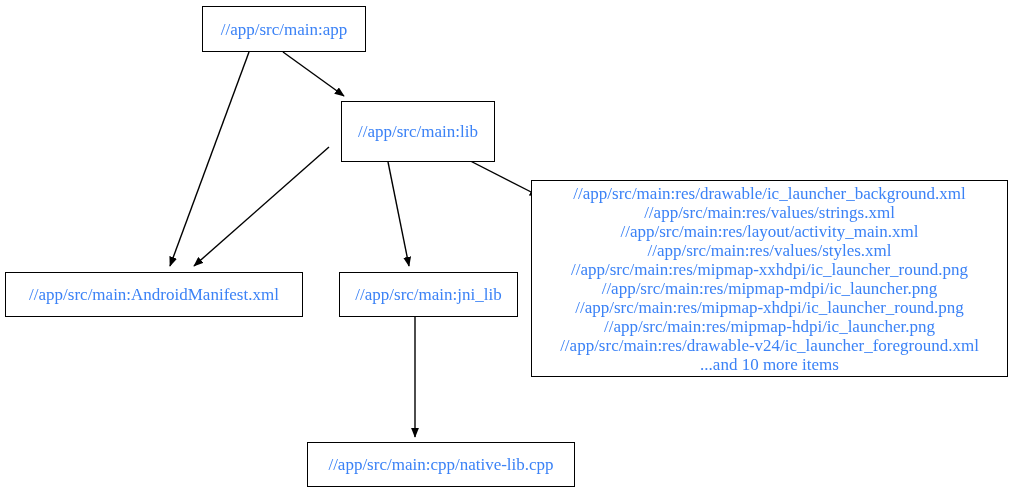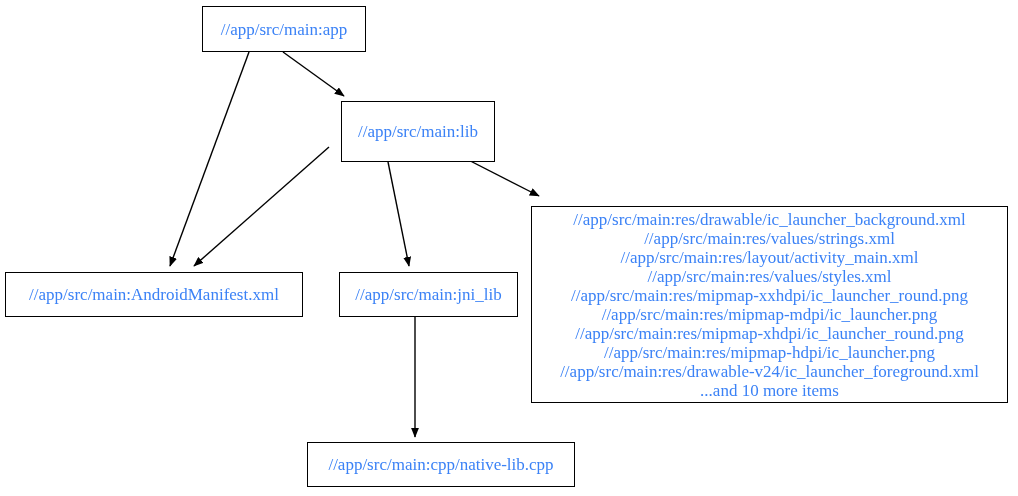--- a/index.html
+++ b/index.html
@@ -40,21 +40,21 @@
   }
   .node-label {
     display: block;
     white-space: pre;
   }
   
   #node-app        { left: 202px; top: 6px;   width: 164px; height: 46px; }
   #node-lib        { left: 307px; top: 101px; width: 154px; height: 61px; margin-left: 34px; }
   #node-manifest   { left: 5px;   top: 272px; width: 298px; height: 45px; align-items: center; }
   #node-jni        { left: 339px; top: 272px; width: 179px; height: 45px; }
-  #node-resources  { left: 531px; top: 206px; width: 477px; height: 197px; }
+  #node-resources  { left: 531px; top: 180px; width: 477px; height: 197px; }
   #node-nativelib  { left: 281px; top: 442px; width: 268px; height: 45px; margin-left: 26px; }
 </style>
 </head>
 <body>
 
 <div id="graph-canvas">
 
   <svg id="edge-layer" viewBox="0 0 1018 496" width="1018" height="496">
     <defs>
       <marker id="arrowhead" markerWidth="10" markerHeight="8" refX="9.2" refY="4" orient="auto" markerUnits="userSpaceOnUse">

